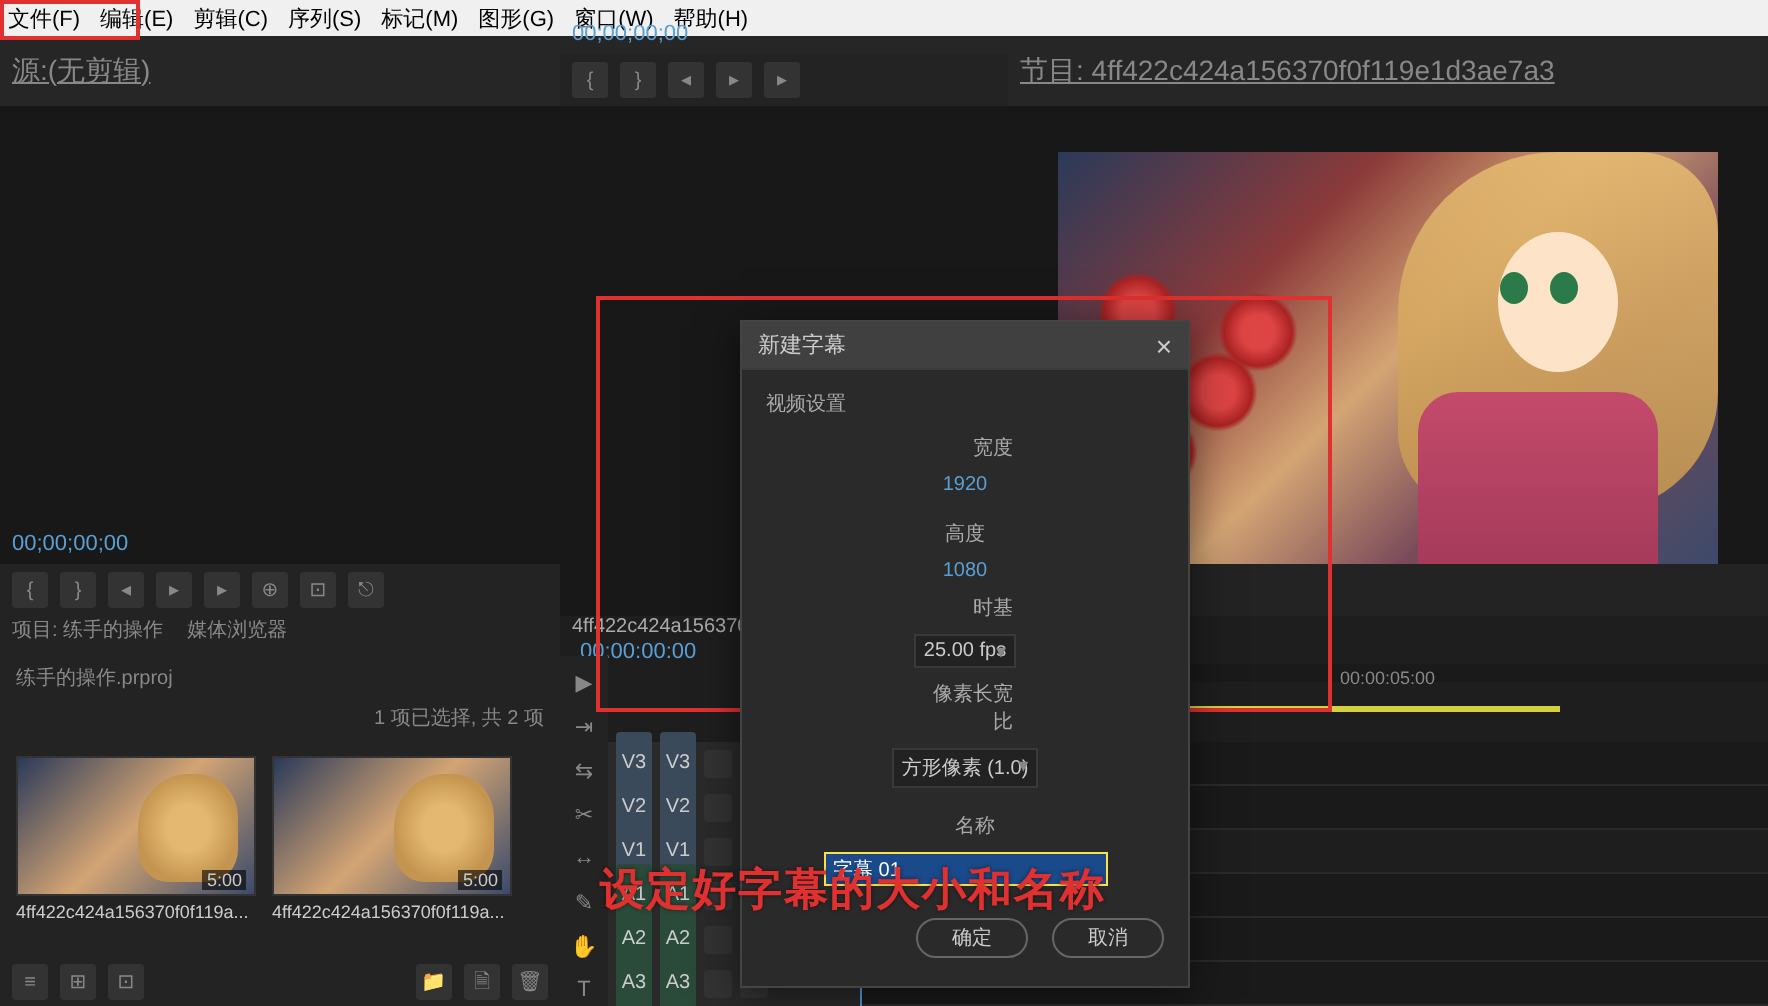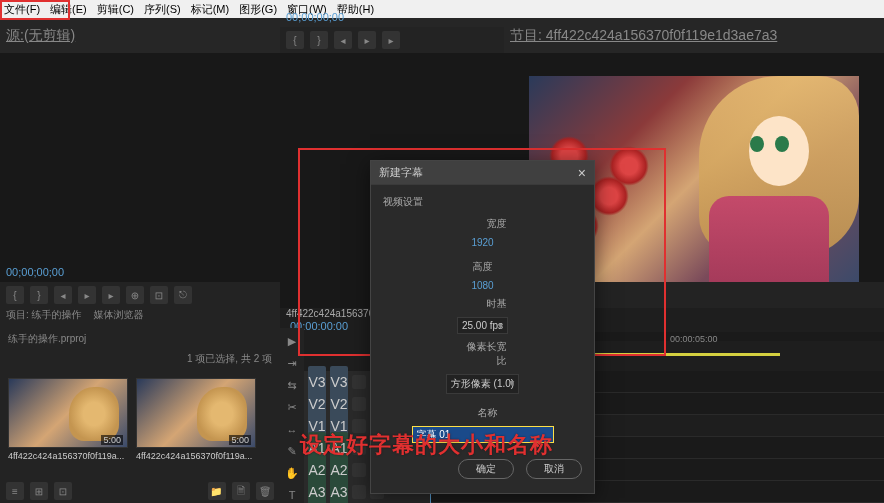--- a/index.html
+++ b/index.html
@@ -42,21 +42,21 @@
 .tl-ruler { position: relative; height: 18px; background: #1a1a1a; margin-left: 150px; }
 .tl-ruler-mark { position: absolute; font-size: 9px; color: #888; top: 2px; }
 .tl-playhead-line { position: absolute; left: 150px; top: 48px; bottom: 0; width: 1px; background: #5a9fd4; z-index: 5; }
 .tl-playhead-line::before { content: ''; position: absolute; top: -5px; left: -4px; width: 9px; height: 9px; background: #5a9fd4; border-radius: 2px; }
 .tl-yellow { position: absolute; left: 150px; top: 45px; height: 3px; width: 350px; background: #d4d040; }
 .tl-tools { position: absolute; left: 0; top: 20px; width: 24px; bottom: 0; background: #232323; display: flex; flex-direction: column; align-items: center; gap: 6px; padding-top: 6px; }
 .tl-tool { width: 16px; height: 16px; color: #888; display: flex; align-items: center; justify-content: center; cursor: pointer; font-size: 11px; }
 .tracks { margin-left: 24px; margin-top: 30px; }
 .track { height: 22px; display: flex; align-items: center; border-bottom: 1px solid #2a2a2a; }
 .track-hdr { width: 126px; display: flex; align-items: center; gap: 4px; padding: 0 4px; background: #2a2a2a; height: 100%; font-size: 9px; }
-.track-btn { width: 18px; height: 32px; background: #3a4a5a; color: #ccc; display: flex; align-items: center; justify-content: center; border-radius: 2px; cursor: pointer; font-size: 14px; }
+.track-btn { width: 18px; height: 32px; background: #3a4a5a; color: #ccc; display: flex; align-items: center; justify-content: center; border-radius: 2px; cursor: pointer; font-size: 10px; }
 .track-toggle { width: 14px; height: 14px; background: #333; border-radius: 2px; cursor: pointer; }
 .track-content { flex: 1; position: relative; height: 100%; background: #1a1a1a; }
 .clip { position: absolute; height: 18px; top: 2px; border-radius: 2px; font-size: 9px; padding: 2px 4px; overflow: hidden; white-space: nowrap; }
 .clip.video { background: #d070c0; color: #fff; left: 10px; width: 280px; }
 .audio-track .track-btn { background: #2a4a3a; }
 
 .dialog { position: absolute; left: 370px; top: 160px; width: 225px; background: #2a2a2a; border: 1px solid #444; z-index: 100; box-shadow: 0 4px 20px rgba(0,0,0,0.5); }
 .dlg-title { height: 24px; background: #404040; display: flex; align-items: center; justify-content: space-between; padding: 0 8px; font-size: 11px; border-bottom: 1px solid #3a3a3a; }
 .dlg-close { cursor: pointer; font-size: 14px; }
 .dlg-body { padding: 10px 12px; }

